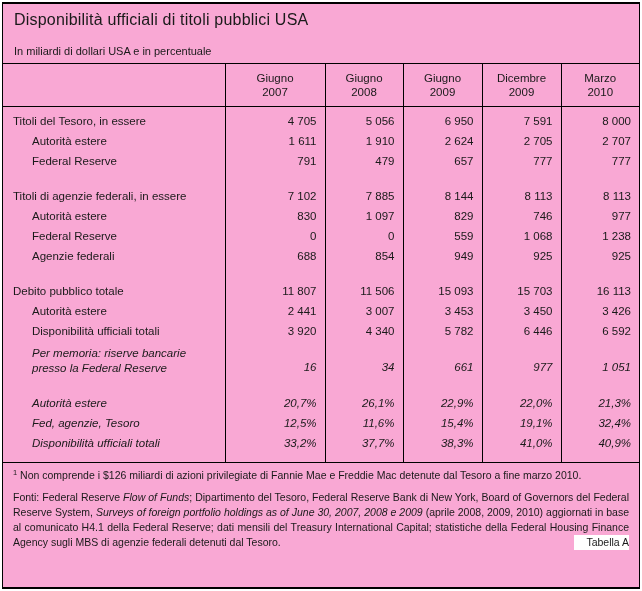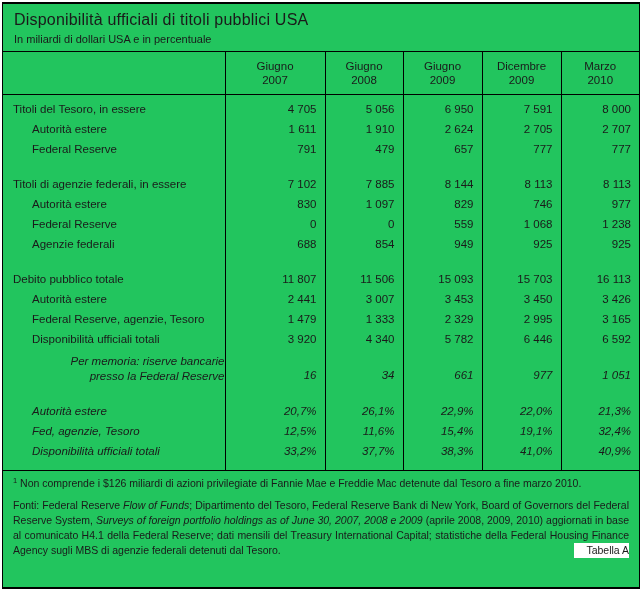--- a/index.html
+++ b/index.html
@@ -3,29 +3,29 @@
 <meta charset="utf-8">
 <style>
   html, body { margin: 0; padding: 0; background: #ffffff; }
   .sheet {
     box-sizing: border-box;
     width: 638px; height: 587px;
     margin: 2px;
     border: 1px solid #000;
     border-top-width: 2px;
     border-bottom-width: 2px;
-    background: #22c55e;
+    background: #f9a8d4;
     color: #1a1a1a;
     font-family: "Liberation Sans", sans-serif;
     overflow: hidden;
   }
   
   .title-block { padding: 6px 11px 5px; border-bottom: 1px solid #000; }
   .title { font-size: 16px; font-weight: 400; line-height: 19px; letter-spacing: .2px; }
-  .subtitle { font-size: 11px; line-height: 13px; margin-top: 4px; }
+  .subtitle { font-size: 11px; line-height: 13px; margin-top: 16px; }
 
   
   table { width: 100%; border-collapse: collapse; table-layout: fixed; }
   col.c-label { width: 222px; }
   col.c-1 { width: 100px; }
   col.c-2 { width: 78px; }
   col.c-3 { width: 79px; }
   col.c-4 { width: 79px; }
 
   thead th {
@@ -43,21 +43,21 @@
   td.num { text-align: right; padding-right: 8px; }
   tr.main td.label { padding-left: 10px; }
   tr.sub  td.label { padding-left: 29px; }
   tr.italic td { font-style: italic; }
 
   tr.sp-init td { height: 4px; }
   tr.spacer td { height: 15px; }
   tr.fill   td { height: 9px; }
   tr.tall td { height: 34px; vertical-align: bottom; }
   tr.tall td.label { white-space: normal; }
-  tr.tall td.label span { display: block; line-height: 15px; text-align: right; }
+  tr.tall td.label span { display: block; line-height: 15px; }
   tr.tall td.label { padding-bottom: 2px; }
   tr.tall td.num { padding-bottom: 3px; line-height: 15px; }
 
   sup.fn { font-size: 7.5px; vertical-align: super; line-height: 0; }
 
   
   .foot { border-top: 1px solid #000; padding: 5px 10px 4px; }
   .footnote1 { font-size: 10.5px; line-height: 14px; }
   .footnote1 sup { font-size: 7.5px; vertical-align: super; line-height: 0; }
   .sources {
@@ -207,28 +207,20 @@
       </tr>
       <tr class="sub">
         <td class="label">Autorità estere</td>
         <td class="num">2 441</td>
         <td class="num">3 007</td>
         <td class="num">3 453</td>
         <td class="num">3 450</td>
         <td class="num">3 426</td>
       </tr>
       <tr class="sub">
-        <td class="label">Federal Reserve, agenzie, Tesoro</td>
-        <td class="num">1 479</td>
-        <td class="num">1 333</td>
-        <td class="num">2 329</td>
-        <td class="num">2 995</td>
-        <td class="num">3 165</td>
-      </tr>
-      <tr class="sub">
         <td class="label">Disponibilità ufficiali totali</td>
         <td class="num">3 920</td>
         <td class="num">4 340</td>
         <td class="num">5 782</td>
         <td class="num">6 446</td>
         <td class="num">6 592</td>
       </tr>
       <tr class="sub italic tall">
         <td class="label">
           <span>Per memoria: riserve bancarie</span>

